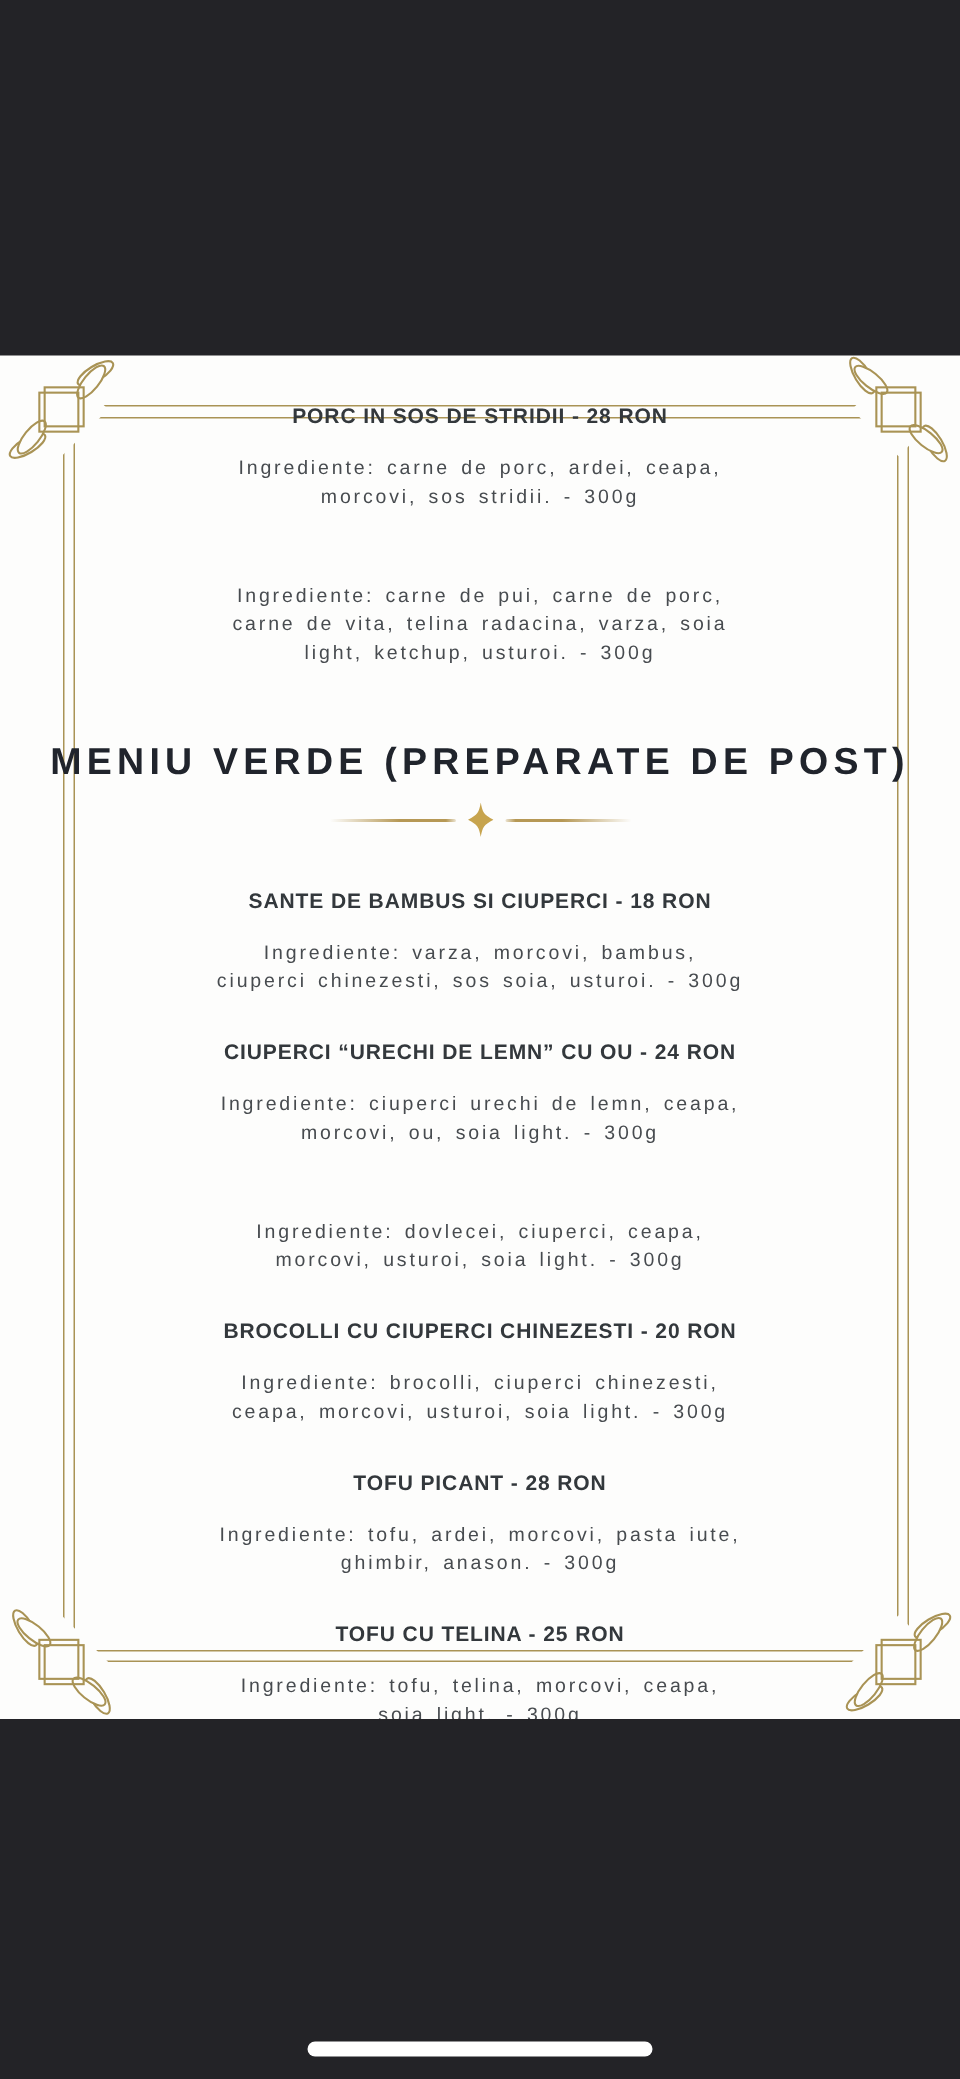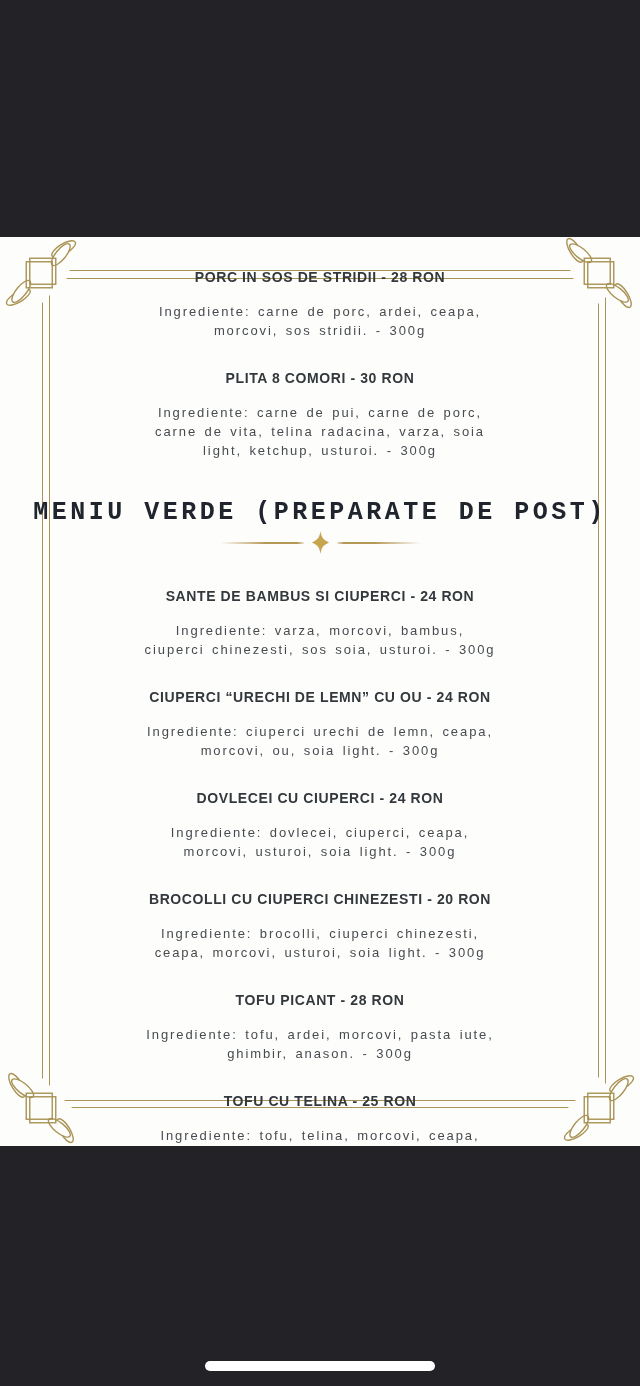--- a/index.html
+++ b/index.html
@@ -49,22 +49,22 @@
   }
   .item-ing{
     margin:17px auto;max-width:352px;
     font-size:13px;line-height:19px;
     letter-spacing:1.9px;word-spacing:2px;
     color:#474b4f;
   }
 
   .section-heading{margin:8px 0 34px 0;width:620px;}
   .section-title{
-    margin:0;
-    font-family:Liberation Mono, monospace;
+    margin:12px;
+    font-family:Liberation Sans, sans-serif;
     font-size:25px;font-weight:700;letter-spacing:3.5px;
     color:#20242c;white-space:nowrap;
   }
   .divider{display:flex;align-items:center;justify-content:center;gap:8px;margin-top:4px;}
   .divider-line{width:84px;height:2px;border-radius:1px;}
   .divider-line.left{background:linear-gradient(to right,rgba(182,152,85,0),#b69855 55%,#b69855 92%,rgba(182,152,85,0.25));}
   .divider-line.right{background:linear-gradient(to left,rgba(182,152,85,0),#b69855 55%,#b69855 92%,rgba(182,152,85,0.25));}
   .divider-star{width:17px;height:23px;display:block;}
 </style>
 </head>
@@ -107,47 +107,45 @@
       </svg>
 
     <div class="content">
 
       <div class="item">
         <h3 class="item-title">PORC IN SOS DE STRIDII - 28 RON</h3>
         <p class="item-ing">Ingrediente: carne de porc, ardei, ceapa, morcovi, sos stridii. - 300g</p>
       </div>
 
       <div class="item">
-        <h3 class="item-title">PLITA 8 COMORI - 30 RON</h3>
         <p class="item-ing">Ingrediente: carne de pui, carne de porc, carne de vita, telina radacina, varza, soia light, ketchup, usturoi. - 300g</p>
       </div>
 
       <div class="section-heading">
         <h1 class="section-title">MENIU VERDE (PREPARATE DE POST)</h1>
         <div class="divider">
           <span class="divider-line left"></span>
           <svg class="divider-star" viewBox="0 0 17 23">
             <path d="M8.5 0 C9.6 6.5 10.6 8.2 17 11.5 C10.6 14.8 9.6 16.5 8.5 23 C7.4 16.5 6.4 14.8 0 11.5 C6.4 8.2 7.4 6.5 8.5 0 Z" fill="#c7a44e"></path>
           </svg>
           <span class="divider-line right"></span>
         </div>
       </div>
 
       <div class="item">
-        <h3 class="item-title">SANTE DE BAMBUS SI CIUPERCI - 24 RON</h3>
+        <h3 class="item-title">SANTE DE BAMBUS SI CIUPERCI - 18 RON</h3>
         <p class="item-ing">Ingrediente: varza, morcovi, bambus, ciuperci chinezesti, sos soia, usturoi. - 300g</p>
       </div>
 
       <div class="item">
         <h3 class="item-title">CIUPERCI “URECHI DE LEMN” CU OU - 24 RON</h3>
         <p class="item-ing">Ingrediente: ciuperci urechi de lemn, ceapa, morcovi, ou, soia light. - 300g</p>
       </div>
 
       <div class="item">
-        <h3 class="item-title">DOVLECEI CU CIUPERCI - 24 RON</h3>
         <p class="item-ing">Ingrediente: dovlecei, ciuperci, ceapa, morcovi, usturoi, soia light. - 300g</p>
       </div>
 
       <div class="item">
         <h3 class="item-title">BROCOLLI CU CIUPERCI CHINEZESTI - 20 RON</h3>
         <p class="item-ing">Ingrediente: brocolli, ciuperci chinezesti, ceapa, morcovi, usturoi, soia light. - 300g</p>
       </div>
 
       <div class="item">
         <h3 class="item-title">TOFU PICANT - 28 RON</h3>

